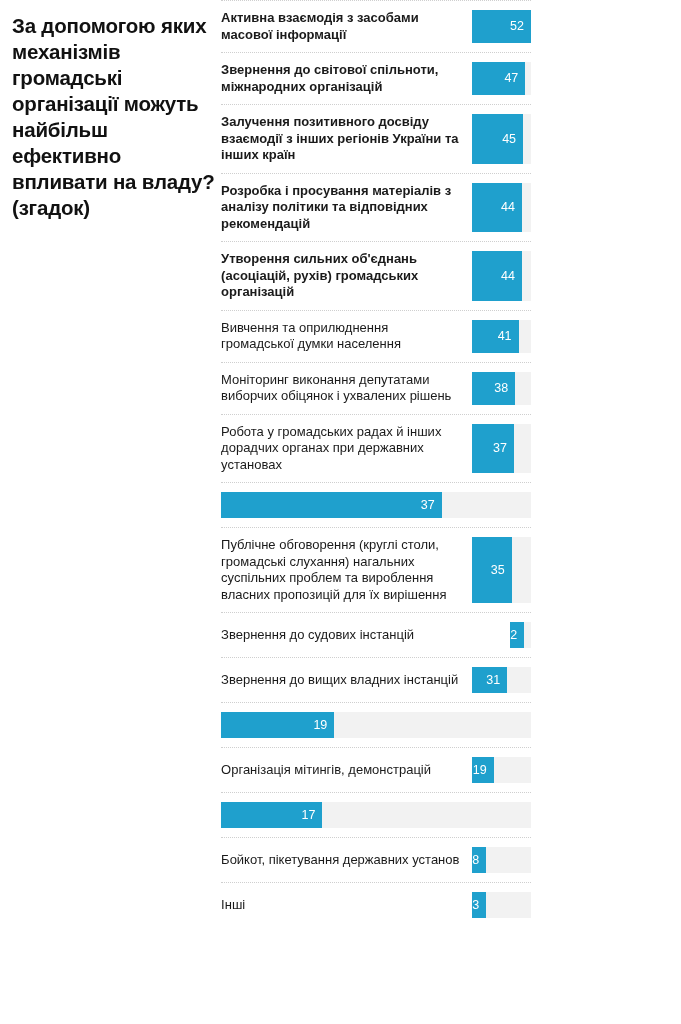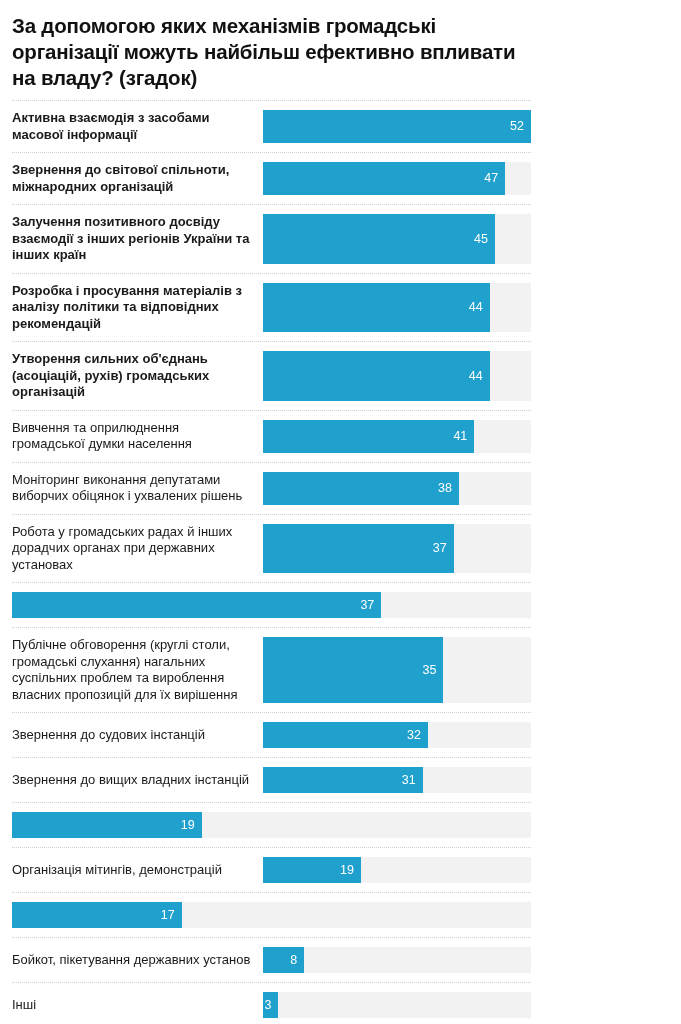--- a/index.html
+++ b/index.html
@@ -13,21 +13,21 @@
     font-family: "Liberation Sans", "DejaVu Sans", sans-serif;
     color: #1a1a1a;
     overflow: hidden;
   }
   .chart-wrap {
     width: 543px;
     height: 1024px;
     box-sizing: border-box;
     padding: 0 12px;
     display: flex;
-    flex-direction: column;
+    flex-direction: row;
   }
   .chart-title {
     font-size: 20.5px;
     line-height: 26px;
     font-weight: bold;
     letter-spacing: -0.2px;
     color: #111111;
     margin: 13px 0 9px 0;
     padding-right: 6px;
   }
@@ -164,21 +164,21 @@
       <div class="row">
         <div class="row-label">Публічне обговорення (круглі столи, громадські слухання) нагальних суспільних проблем та вироблення власних пропозицій для їх вирішення</div>
         <div class="row-track" style="background: rgb(242, 242, 242);">
           <div class="row-bar" style="width: 67.3077%; background: rgb(31, 160, 205);">
             <span class="row-value">35</span>
           </div>
         </div>
       </div>
       <div class="row">
         <div class="row-label">Звернення до судових інстанцій</div>
-        <div class="row-track" style="background: rgb(242, 242, 242);">
+        <div class="row-track" style="background: rgb(242, 242, 242); margin-left: 38px;">
           <div class="row-bar" style="width: 61.5385%; background: rgb(31, 160, 205);">
             <span class="row-value">32</span>
           </div>
         </div>
       </div>
       <div class="row">
         <div class="row-label">Звернення до вищих владних інстанцій</div>
         <div class="row-track" style="background: rgb(242, 242, 242);">
           <div class="row-bar" style="width: 59.6154%; background: rgb(31, 160, 205);">
             <span class="row-value">31</span>

